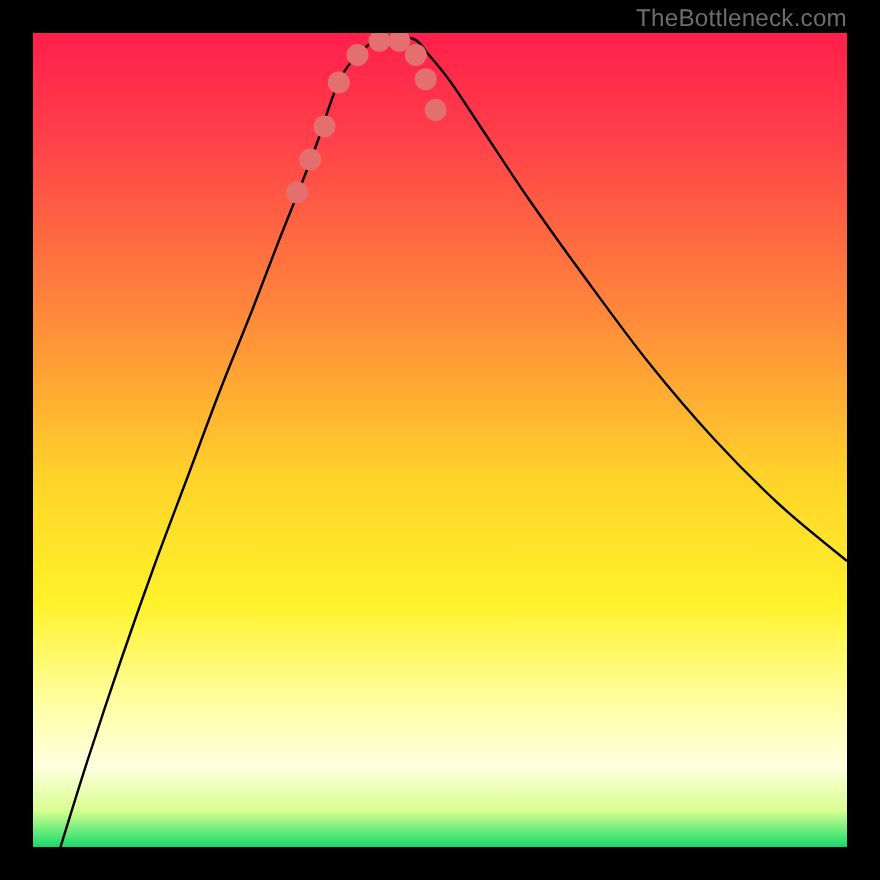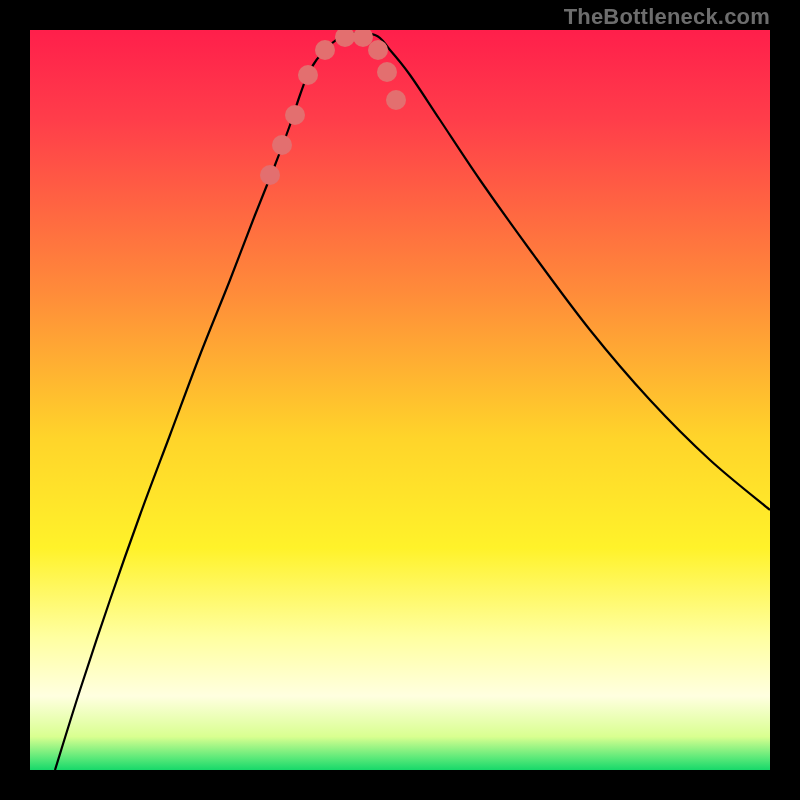--- a/index.html
+++ b/index.html
@@ -28,21 +28,21 @@
     top: 0;
     width: 100%;
     height: 100%;
   }
   .watermark {
     position: absolute;
     top: 4px;
     right: 30px;
     font-family: Arial, Helvetica, sans-serif;
     font-size: 22px;
-    font-weight: 700;
+    font-weight: 400;
     color: #6d6d6d;
     letter-spacing: 0.2px;
   }
   svg.curve {
     position: absolute;
     left: 0;
     top: 0;
     width: 100%;
     height: 100%;
   }

